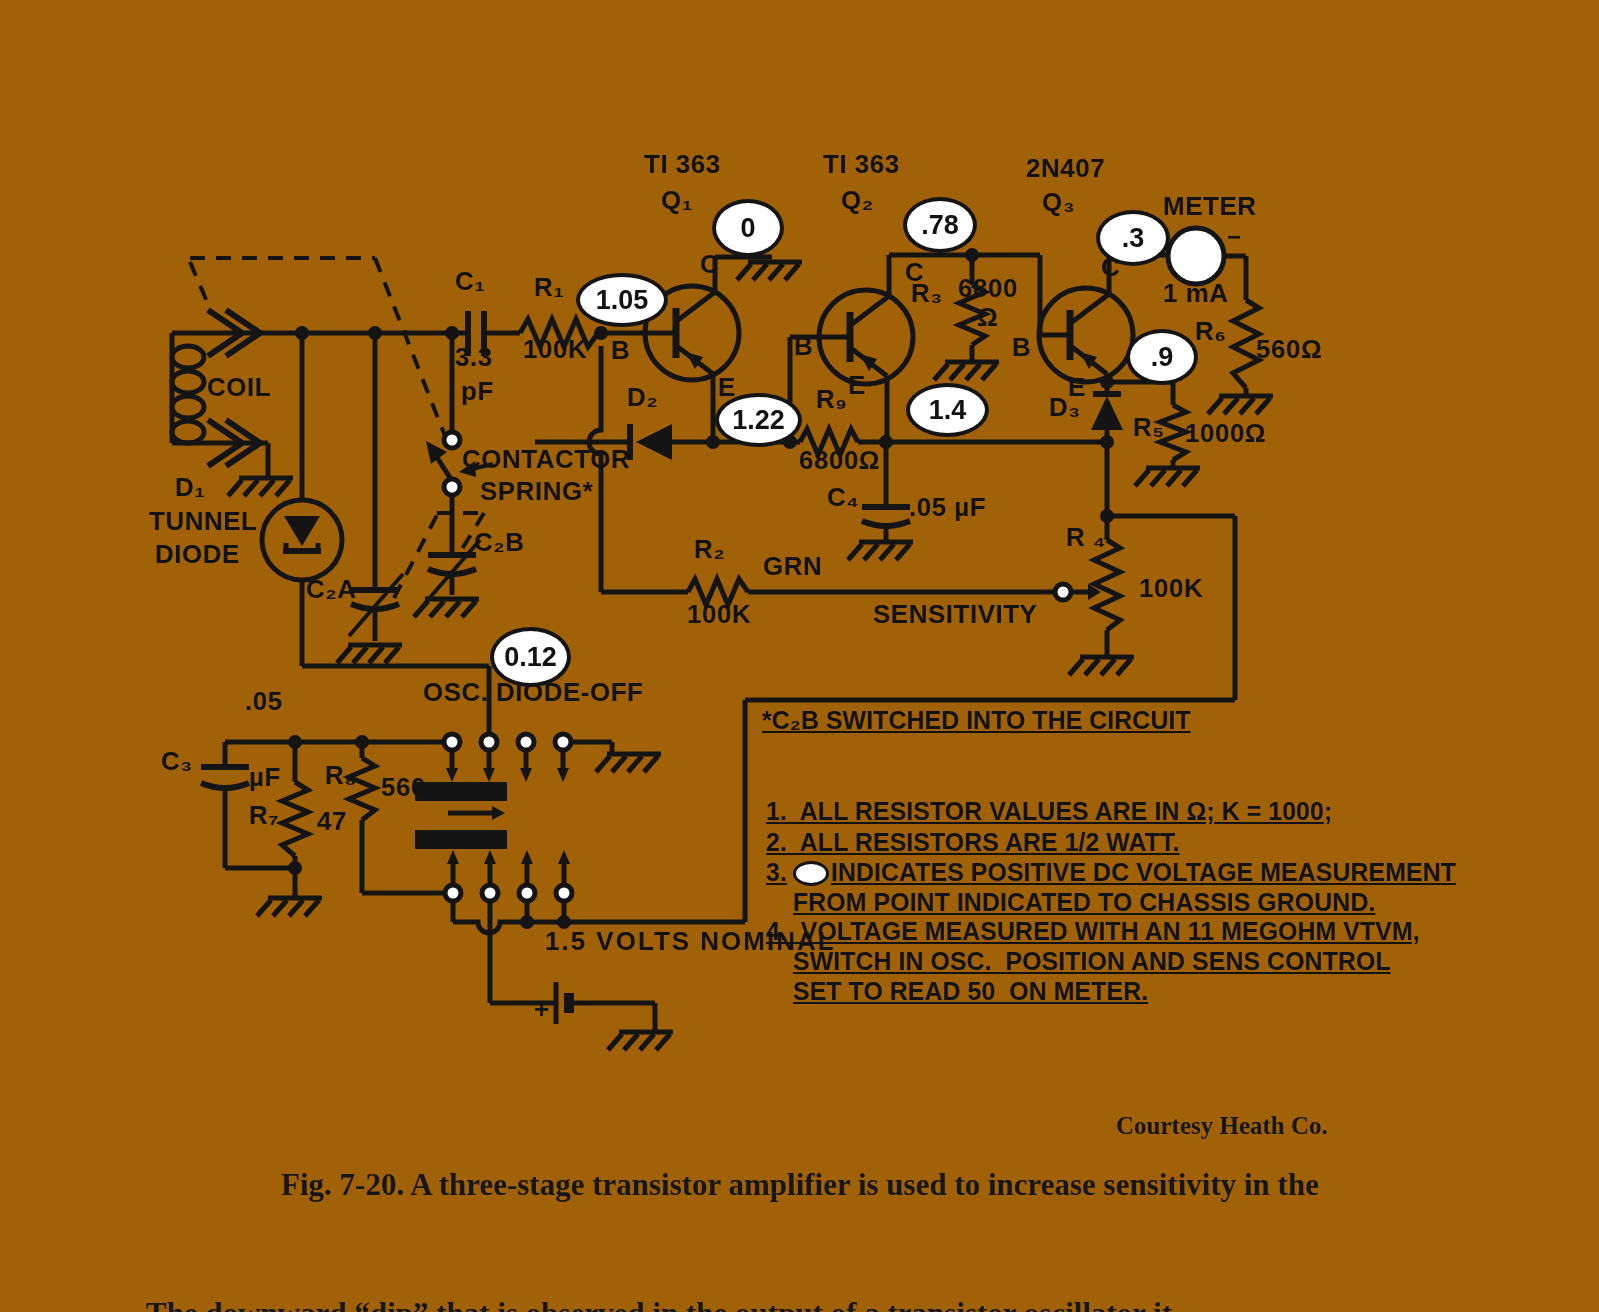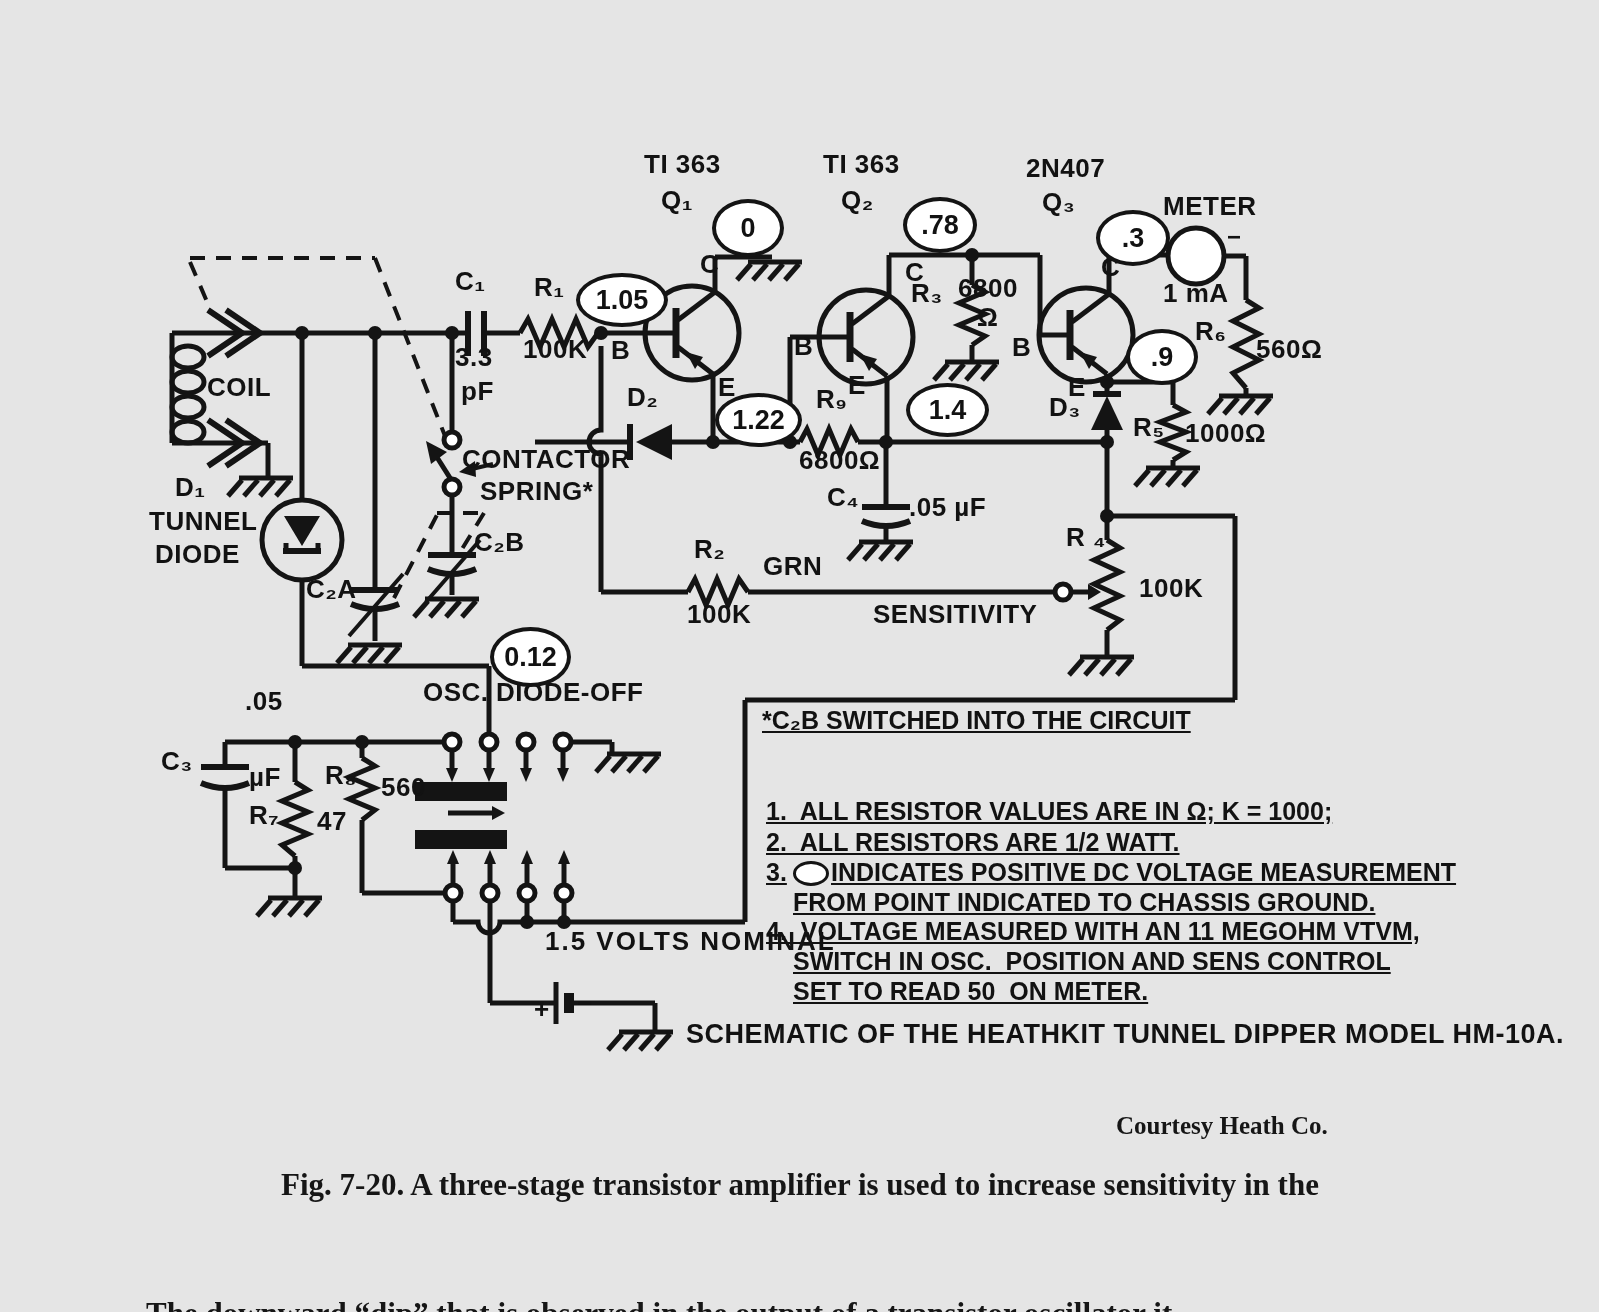--- a/index.html
+++ b/index.html
@@ -1,16 +1,16 @@
 <!DOCTYPE html>
 <html><head>
 <meta charset="utf-8">
 <style>
   html,body{margin:0;padding:0;background:#fff;}
-  .page{position:relative;width:1599px;height:1312px;background:#e5e5e5;overflow:hidden;
+  .page{position:relative;width:1599px;height:1312px;background:#a16207;overflow:hidden;
         font-family:"Liberation Sans",sans-serif;color:#111;}
   svg{position:absolute;left:0;top:0;}
   .L{position:absolute;font:600 26px/1.05 "Liberation Sans",sans-serif;letter-spacing:.5px;
      color:#121212;white-space:pre;}
   .sm{font-size:24px;}
   .OV{position:absolute;border:4px solid #141414;border-radius:50%;display:flex;align-items:center;
       justify-content:center;font:700 27px "Liberation Sans",sans-serif;background:#fff;color:#121212;}
   .note{position:absolute;font:600 25px/1.16 "Liberation Sans",sans-serif;color:#121212;white-space:pre;text-decoration:underline;}
   .noteoval{position:absolute;width:30px;height:19px;border:3px solid #141414;border-radius:50%;background:#fff;}
   .cap{position:absolute;left:130px;width:1340px;text-align:center;
@@ -401,20 +401,19 @@
   <div class="note" style="left:766px;top:797px">1.  ALL RESISTOR VALUES ARE IN Ω; K = 1000;</div>
   <div class="note" style="left:766px;top:828px">2.  ALL RESISTORS ARE 1/2 WATT.</div>
   <div class="note" style="left:766px;top:858px">3.</div>
   <div class="noteoval" style="left:793px;top:861px"></div>
   <div class="note" style="left:831px;top:858px">INDICATES POSITIVE DC VOLTAGE MEASUREMENT</div>
   <div class="note" style="left:793px;top:888px">FROM POINT INDICATED TO CHASSIS GROUND.</div>
   <div class="note" style="left:766px;top:917px">4.  VOLTAGE MEASURED WITH AN 11 MEGOHM VTVM,</div>
   <div class="note" style="left:793px;top:947px">SWITCH IN OSC.  POSITION AND SENS CONTROL</div>
   <div class="note" style="left:793px;top:977px">SET TO READ 50  ON METER.</div>
 
-  <div class="L" style="left:686px;top:1020px;font-size:27px">SCHEMATIC OF THE HEATHKIT TUNNEL DIPPER MODEL HM-10A.</div>
   <div class="courtesy" style="left:1116px;top:1112px">Courtesy Heath Co.</div>
 
   <div class="cap" style="top:1166px">Fig. 7-20. A three-stage transistor amplifier is used to increase sensitivity in the</div>
 
   <div class="cliptext" style="left:146px;top:1296px">The downward “dip” that is observed in the output of a transistor oscillator it</div>
 
 </div>
 
 </body></html>

